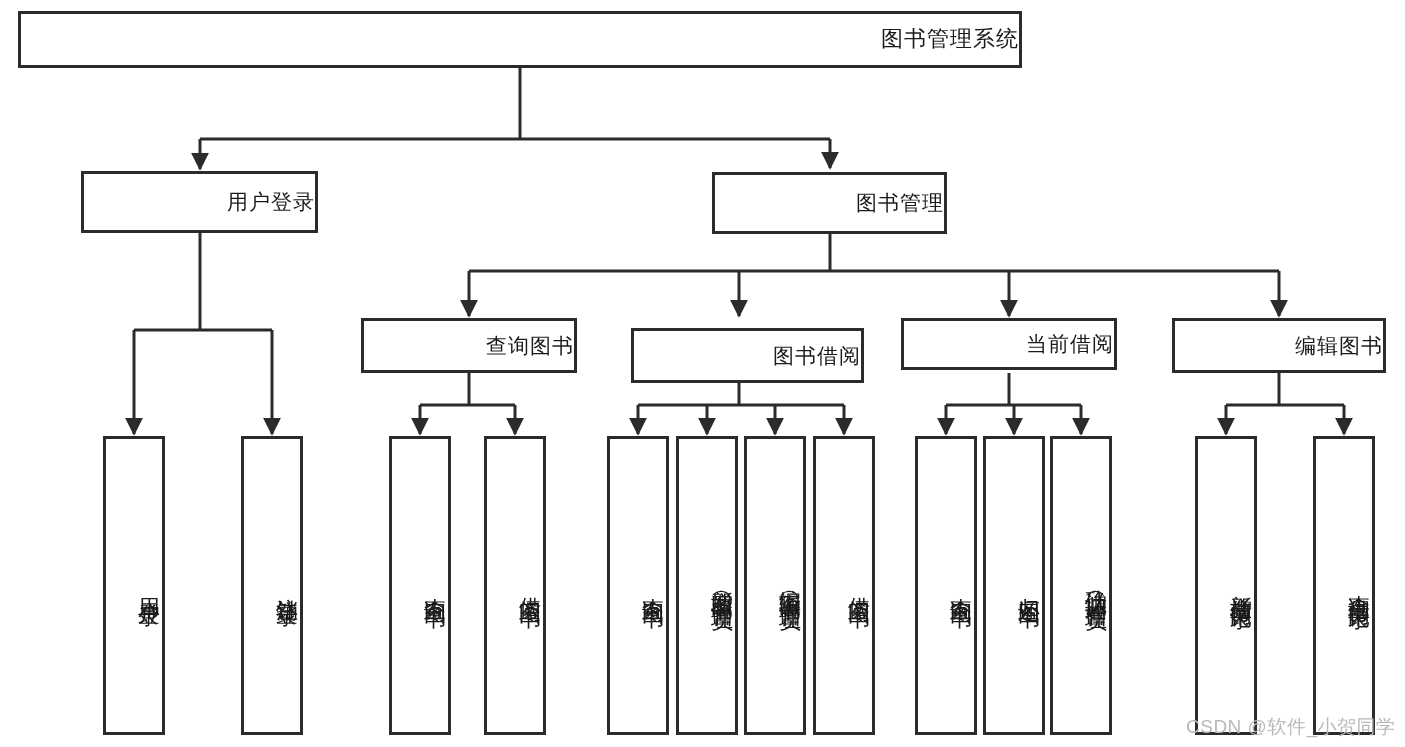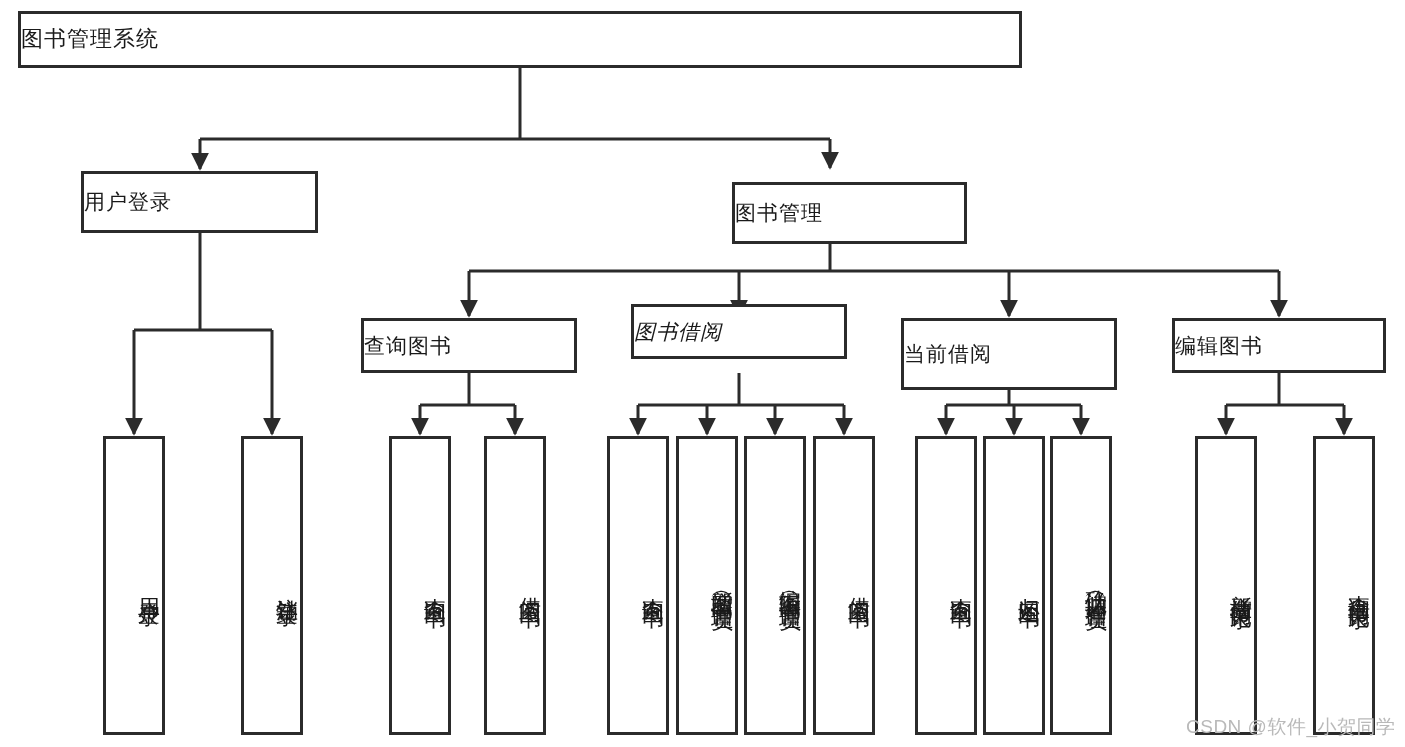--- a/index.html
+++ b/index.html
@@ -26,21 +26,21 @@
     height: 747px;
     pointer-events: none;
   }
   .node {
     position: absolute;
     box-sizing: border-box;
     border: 3px solid #2b2b2b;
     background: #ffffff;
     display: flex;
     align-items: center;
-    justify-content: flex-start;
+    justify-content: flex-end;
     color: #1a1a1a;
     letter-spacing: 1px;
   }
   .node.h {
     font-size: 21px;
     line-height: 1.1;
   }
   .node.root {
     font-size: 22px;
   }
@@ -116,31 +116,31 @@
       </g>
   </svg>
 
   <div class="node h root" style="left: 18px; top: 11px; width: 1004px; height: 57px;">
     <span>图书管理系统</span>
   </div>
 
   <div class="node h" style="left: 81px; top: 171px; width: 237px; height: 62px;">
     <span>用户登录</span>
   </div>
-  <div class="node h" style="left: 712px; top: 182px; width: 235px; height: 62px; margin-left: 20px;">
+  <div class="node h" style="left: 712px; top: 172px; width: 235px; height: 62px;">
     <span>图书管理</span>
   </div>
 
   <div class="node h" style="left: 361px; top: 318px; width: 216px; height: 55px;">
     <span>查询图书</span>
   </div>
-  <div class="node h" style="left: 631px; top: 304px; width: 216px; height: 55px; font-style: italic;">
+  <div class="node h" style="left: 631px; top: 328px; width: 233px; height: 55px;">
     <span>图书借阅</span>
   </div>
-  <div class="node h" style="left: 901px; top: 318px; width: 216px; height: 72px;">
+  <div class="node h" style="left: 901px; top: 318px; width: 216px; height: 52px;">
     <span>当前借阅</span>
   </div>
   <div class="node h" style="left: 1172px; top: 318px; width: 214px; height: 55px;">
     <span>编辑图书</span>
   </div>
 
   <div class="node v" style="left: 103px; top: 436px; width: 62px; height: 299px;">
     <span>用户登录</span>
   </div>
   <div class="node v" style="left: 241px; top: 436px; width: 62px; height: 299px;">

